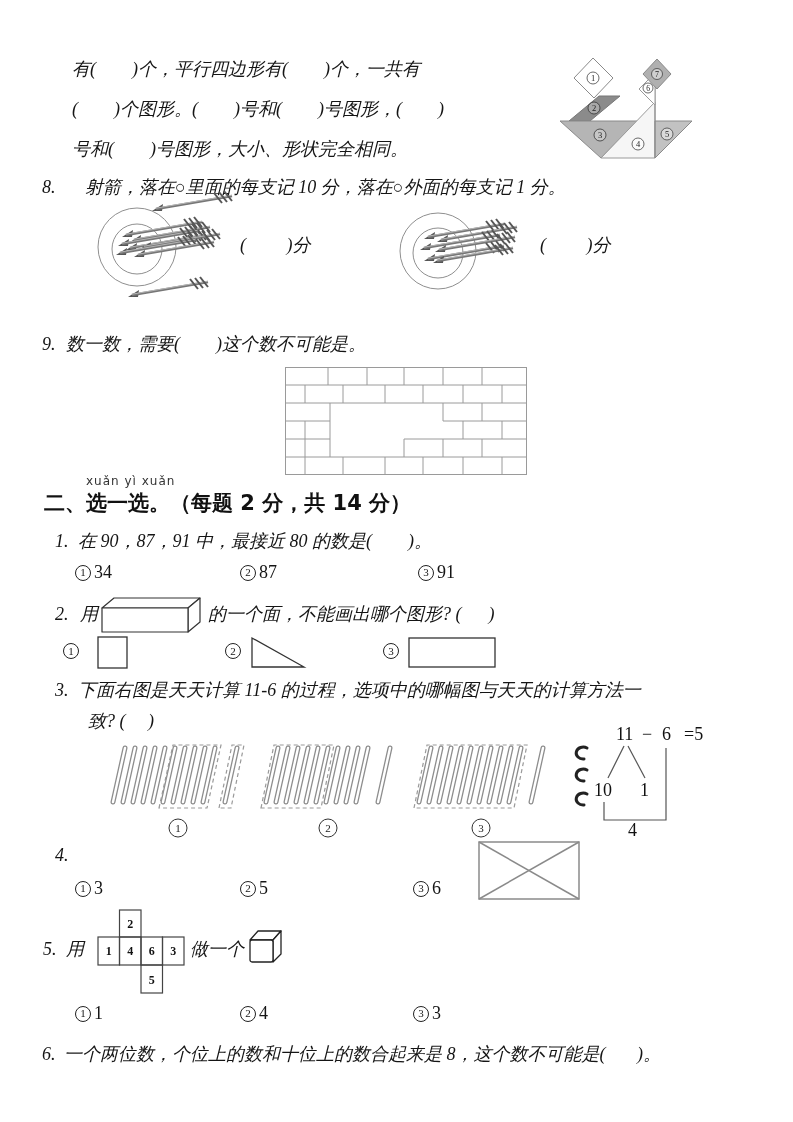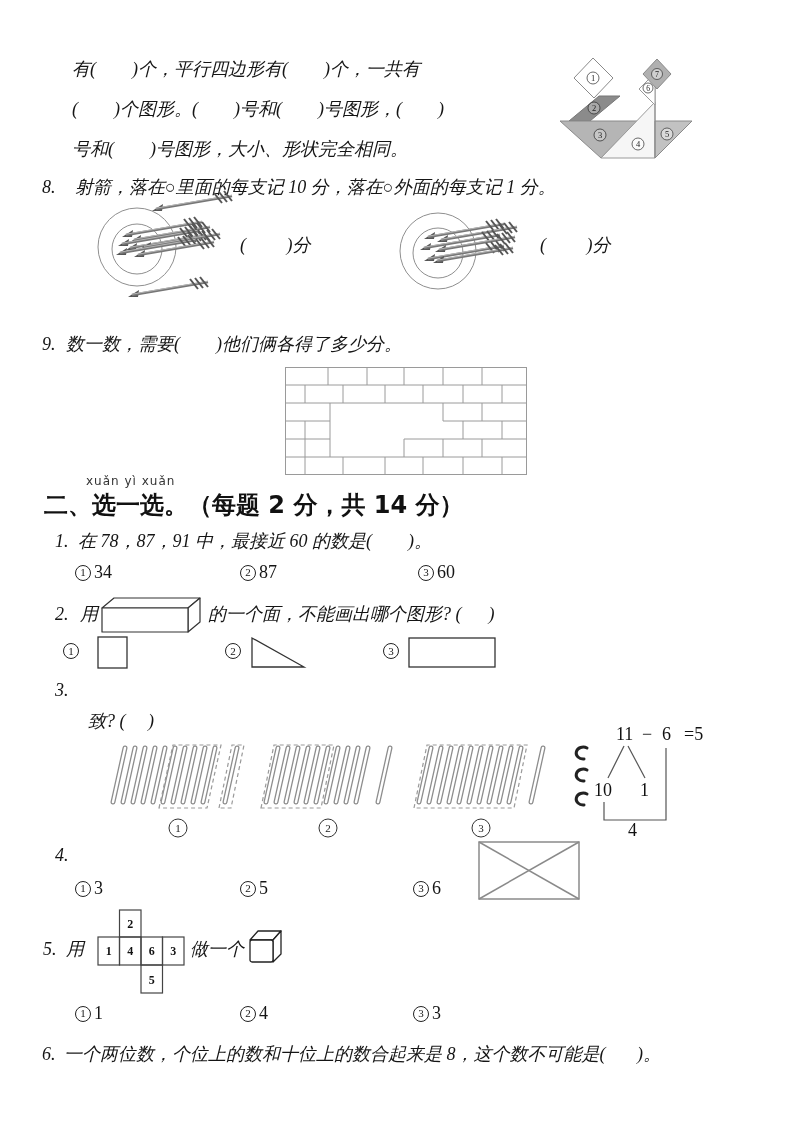--- a/index.html
+++ b/index.html
@@ -1,20 +1,20 @@
 <!DOCTYPE html>
 <html><head>
 <meta charset="utf-8">
 <style>
   html,body{margin:0;padding:0;background:#e8e8e8;}
   .page{position:relative;width:793px;height:1122px;background:#ffffff;margin:0 auto;overflow:hidden;
         font-family:"Liberation Serif","DejaVu Serif",serif;color:#151515;}
   .t{position:absolute;white-space:pre;font-size:18px;line-height:22px;font-style:italic;}
   .pinyin{position:absolute;font-family:"DejaVu Sans","Liberation Sans",sans-serif;font-size:12px;color:#333;letter-spacing:1px;}
-  .sect{position:absolute;font-family:"DejaVu Sans","Liberation Sans",sans-serif;font-weight:bold;font-size:24px;color:#111;}
+  .sect{position:absolute;font-family:"DejaVu Sans","Liberation Sans",sans-serif;font-weight:bold;font-size:21px;color:#111;}
   .opt{position:absolute;display:flex;align-items:center;gap:3px;font-size:18px;white-space:pre;}
   .circ{box-sizing:border-box;width:16px;height:16px;border:1.3px solid #222;border-radius:50%;
         display:flex;align-items:center;justify-content:center;font-size:11px;line-height:1;flex:none;}
   svg{position:absolute;overflow:visible;}
   .figstroke{stroke:#8f8f8f;fill:none;}
 </style>
 </head>
 <body>
 
 <div class="page">
@@ -61,21 +61,21 @@
       <circle cx="107" cy="79" r="6" fill="rgba(255,255,255,.4)" stroke="#444" stroke-width=".8"></circle>
       <text x="107" y="82">5</text>
       <circle cx="88" cy="33" r="5" fill="rgba(255,255,255,.5)" stroke="#444" stroke-width=".8"></circle>
       <text x="88" y="36" font-size="7.5">6</text>
       <circle cx="97" cy="19" r="5.5" fill="rgba(255,255,255,.4)" stroke="#444" stroke-width=".8"></circle>
       <text x="97" y="22" font-size="8">7</text>
     </g>
   </svg>
 
   <div class="t" style="left:42px;top:176px">8.</div>
-  <div class="t" style="left:75px;top:176px">射箭，落在○里面的每支记 10 分，落在○外面的每支记 1 分。</div>
+  <div class="t" style="left:85px;top:176px">射箭，落在○里面的每支记 10 分，落在○外面的每支记 1 分。</div>
 
   <svg style="left:95px;top:200px" width="145" height="135" viewBox="0 0 145 135">
     <circle cx="42" cy="47" r="39" class="figstroke"></circle>
     <circle cx="42" cy="49" r="25" class="figstroke"></circle>
     <use href="#arrow" x="57" y="11"></use>
     <use href="#arrow" x="27" y="37"></use>
     <use href="#arrow" x="35" y="42"></use>
     <use href="#arrow" x="23" y="46"></use>
     <use href="#arrow" x="31" y="50"></use>
     <use href="#arrow" x="45" y="49"></use>
@@ -92,21 +92,21 @@
     <use href="#arrow" x="39" y="37"></use>
     <use href="#arrow" x="22" y="45"></use>
     <use href="#arrow" x="37" y="47"></use>
     <use href="#arrow" x="26" y="56"></use>
     <use href="#arrow" x="35" y="58"></use>
   </svg>
   <div class="t" style="left:540px;top:234px">(         )分</div>
 
 
   <div class="t" style="left:42px;top:333px">9.</div>
-  <div class="t" style="left:66px;top:333px">数一数，需要(        )他们俩各得了多少分。</div>
+  <div class="t" style="left:66px;top:333px">数一数，需要(        )这个数不可能是。</div>
 
   <svg style="left:285px;top:367px" width="242" height="108" viewBox="0 0 242 108">
     <g stroke="#9a9a9a" fill="none" stroke-width="1">
       <rect x="0.5" y="0.5" width="241" height="107"></rect>
       <line x1="0" y1="18" x2="242" y2="18"></line>
       <line x1="0" y1="36" x2="242" y2="36"></line>
       <line x1="0" y1="54" x2="45" y2="54"></line>
         <line x1="158" y1="54" x2="242" y2="54"></line>
       <line x1="0" y1="72" x2="45" y2="72"></line>
         <line x1="119" y1="72" x2="242" y2="72"></line>
@@ -140,24 +140,24 @@
         <line x1="138" y1="90" x2="138" y2="108"></line>
         <line x1="178" y1="90" x2="178" y2="108"></line>
         <line x1="217" y1="90" x2="217" y2="108"></line>
     </g>
   </svg>
 
   <div class="pinyin" style="left:86px;top:474px">xuǎn yì xuǎn</div>
   <div class="sect" style="left:44px;top:489px">二、选一选。（每题 2 分，共 14 分）</div>
 
   <div class="t" style="left:55px;top:530px">1.</div>
-  <div class="t" style="left:78px;top:530px">在 78，87，91 中，最接近 60 的数是(        )。</div>
+  <div class="t" style="left:78px;top:530px">在 90，87，91 中，最接近 80 的数是(        )。</div>
   <span class="opt" style="left:75px;top:562px"><span class="circ">1</span><span>34</span></span>
   <span class="opt" style="left:240px;top:562px"><span class="circ">2</span><span>87</span></span>
-  <span class="opt" style="left:418px;top:562px"><span class="circ">3</span><span>60</span></span>
+  <span class="opt" style="left:418px;top:562px"><span class="circ">3</span><span>91</span></span>
 
   <div class="t" style="left:55px;top:603px">2.</div>
   <div class="t" style="left:80px;top:603px">用</div>
   <svg style="left:100px;top:595px" width="102" height="40" viewBox="0 0 102 40">
     <g stroke="#333" fill="#fff" stroke-width="1.2" stroke-linejoin="round">
       <polygon points="2,13 14,3 100,3 88,13"></polygon>
       <polygon points="88,37 100,27 100,3 88,13"></polygon>
       <rect x="2" y="13" width="86" height="24"></rect>
     </g>
   </svg>
@@ -169,20 +169,21 @@
   <span class="opt" style="left:225px;top:643px"><span class="circ">2</span></span>
   <svg style="left:250px;top:636px" width="56" height="33" viewBox="0 0 56 33">
     <polygon points="2,2 2,31 54,31" fill="none" stroke="#333" stroke-width="1.3"></polygon>
   </svg>
   <span class="opt" style="left:383px;top:643px"><span class="circ">3</span></span>
   <svg style="left:408px;top:637px" width="88" height="31" viewBox="0 0 88 31">
     <rect x="1" y="1" width="86" height="29" fill="none" stroke="#333" stroke-width="1.3"></rect>
   </svg>
 
   <div class="t" style="left:55px;top:679px">3.</div>
+  <div class="t" style="left:78px;top:679px">下面右图是天天计算 11-6 的过程，选项中的哪幅图与天天的计算方法一</div>
   <div class="t" style="left:88px;top:710px">致? (     )</div>
 
   <svg style="left:562px;top:720px" width="200" height="120" viewBox="0 0 200 120">
     <g stroke="#222" stroke-width="3" fill="none" stroke-linecap="round">
       <path d="M25,28 a7,6 0 1,0 -3,11"></path>
       <path d="M25,50 a7,6 0 1,0 -3,11"></path>
       <path d="M25,74 a7,6 0 1,0 -3,11"></path>
     </g>
     <g font-size="18" fill="#111" font-family="Liberation Serif, DejaVu Serif, serif">
       <text x="54" y="20">11</text>

